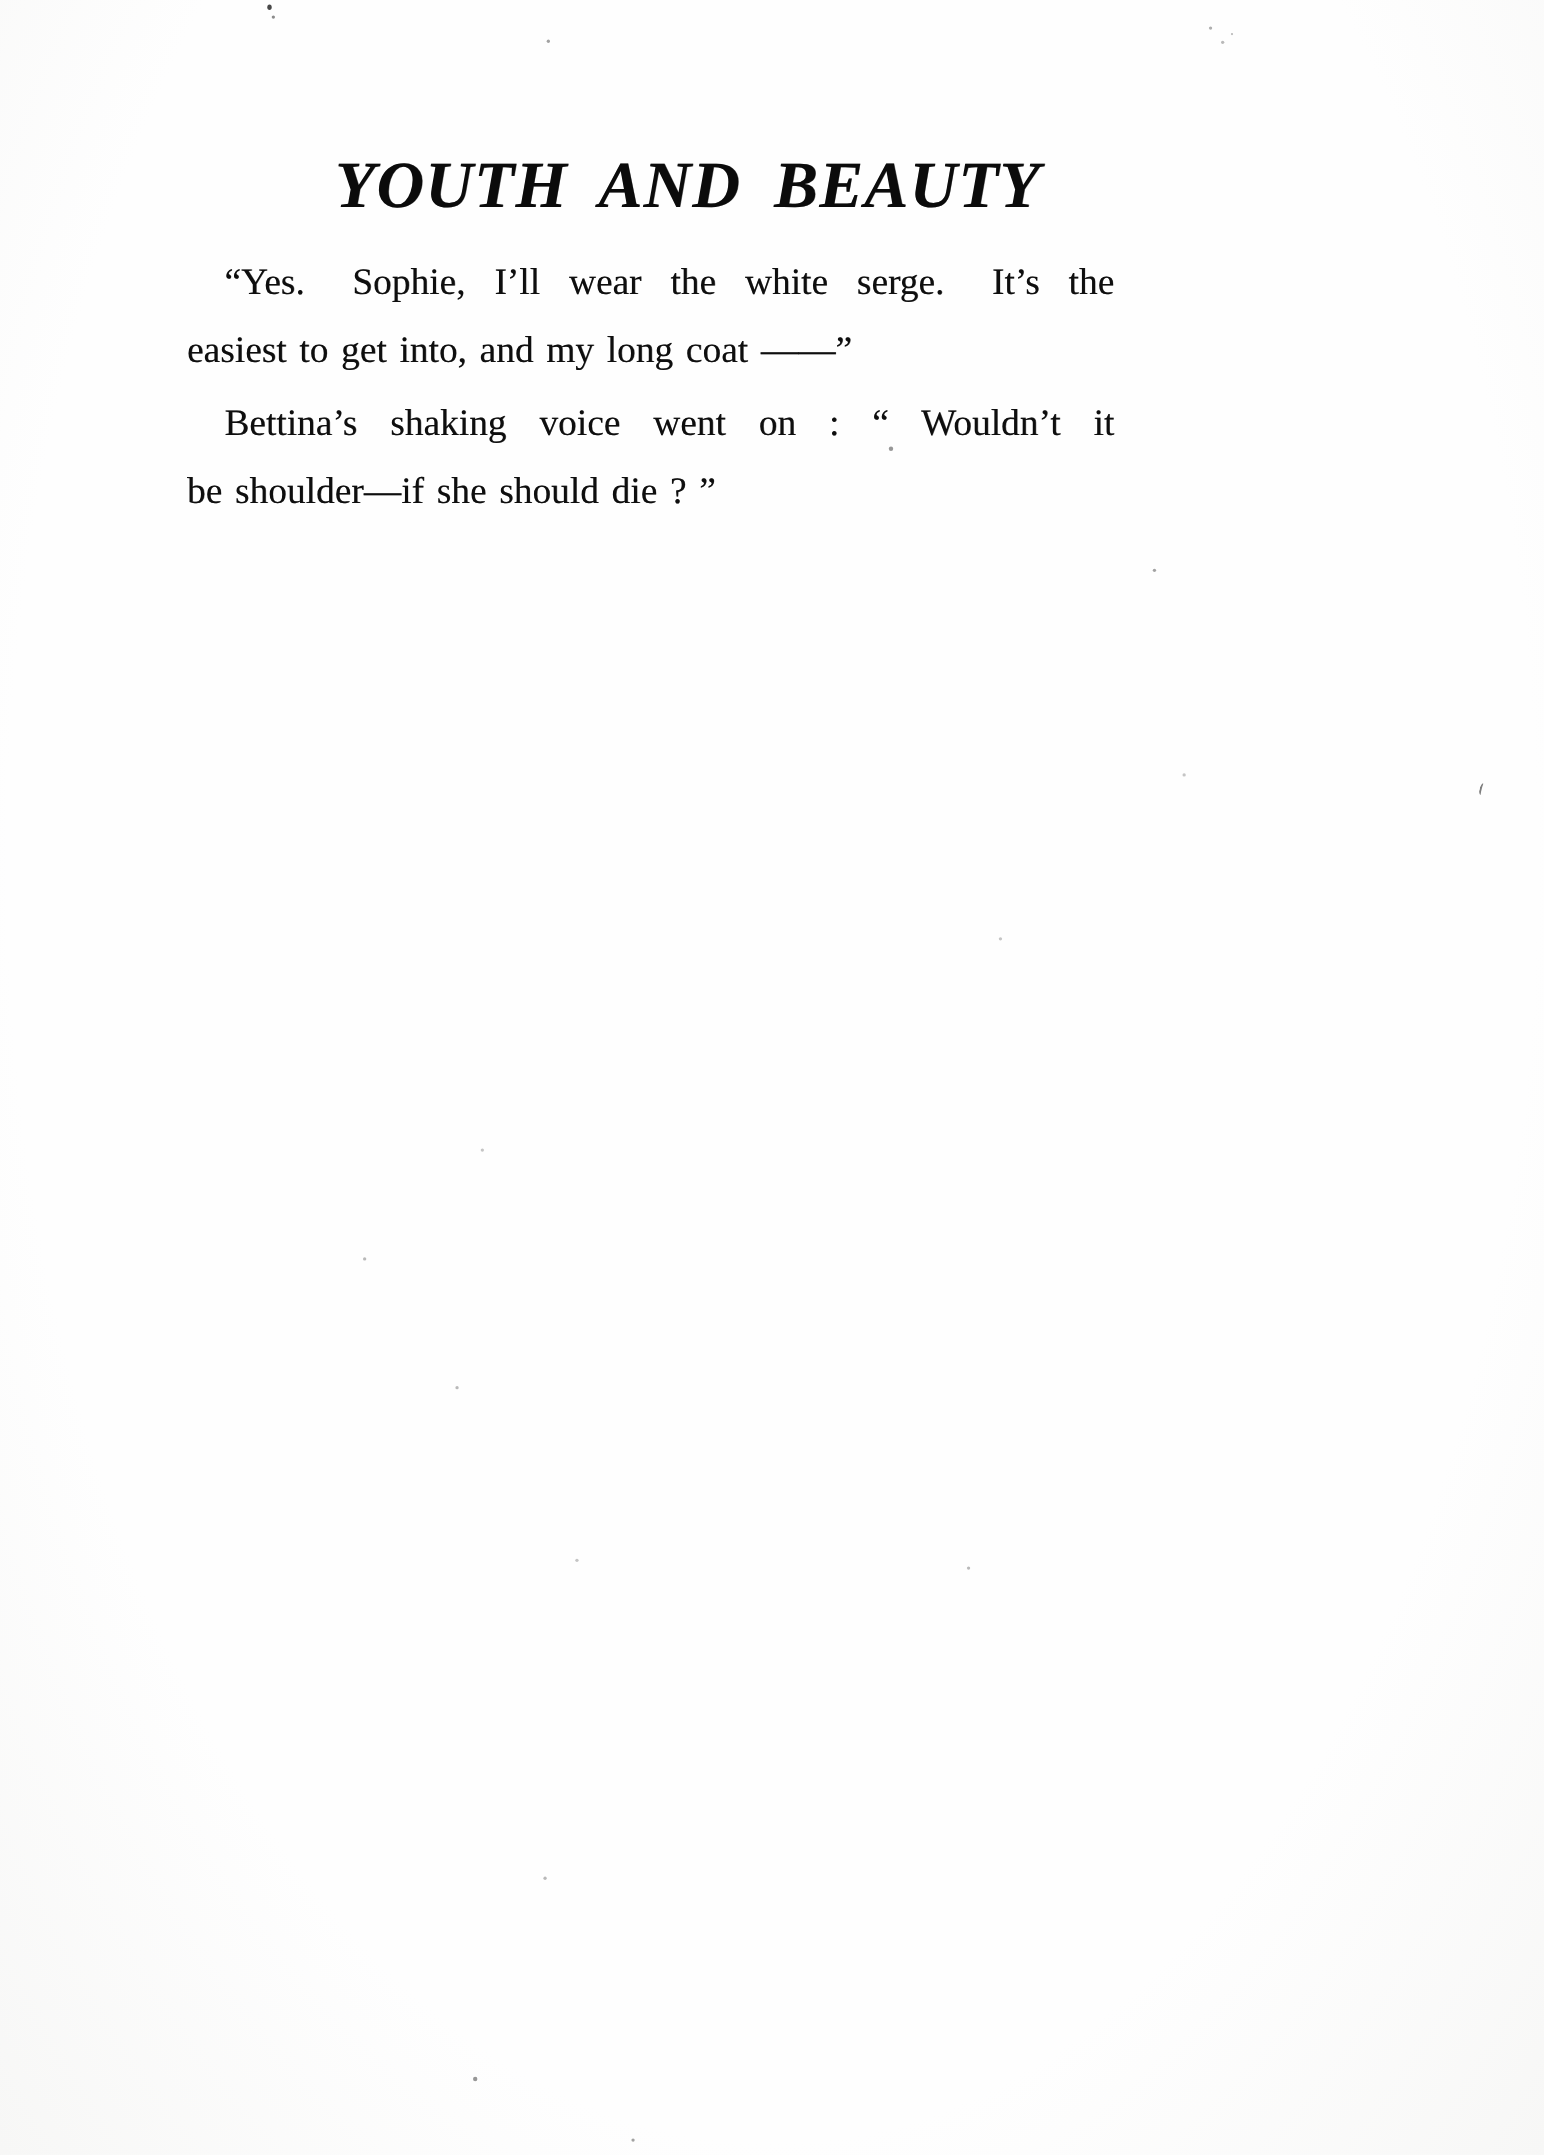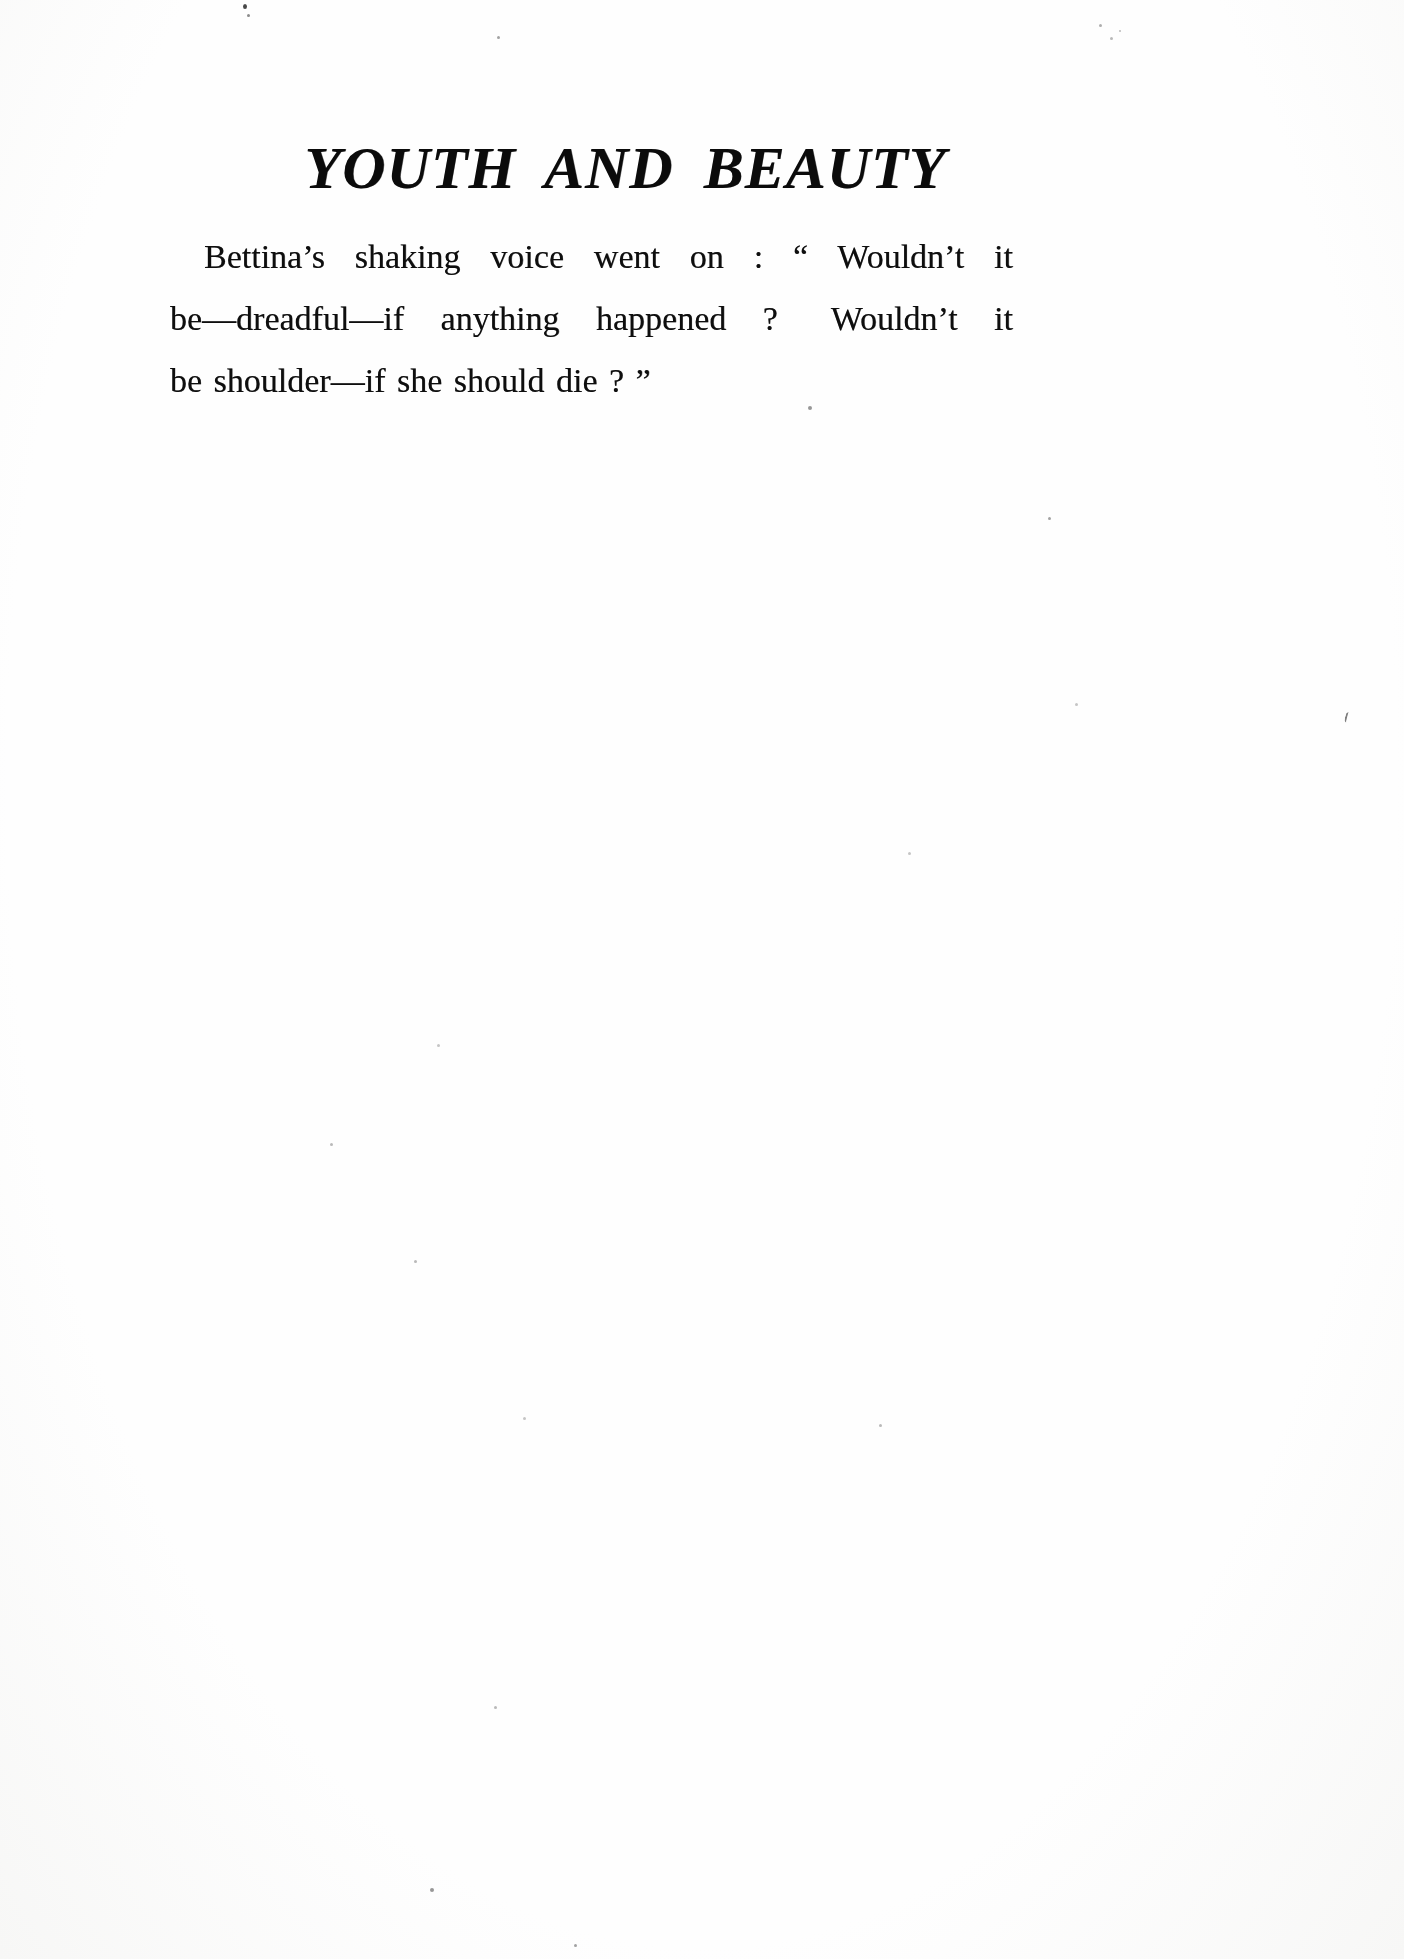--- a/index.html
+++ b/index.html
@@ -77,24 +77,27 @@
 </style>
 </head>
 <body>
 
 <div class="page">
 
   <div class="title">YOUTH AND BEAUTY</div>
 
   <div class="text-block">
 
+    <div class="para">
+      <span class="line just indent">“Yes.  Sophie, I’ll wear the white serge.  It’s the</span>
+      <span class="line">easiest to get into, and my long coat ——”</span>
+    </div>
 
     <div class="para">
       <span class="line just indent">Bettina’s shaking voice went on : “ Wouldn’t it</span>
-      <span class="line just">be—dreadful—if anything happened ?  Wouldn’t it</span>
       <span class="line">be shoulder—if she should die ? ”</span>
     </div>
 
 
   </div>
 
   <div class="speck" style="left:243px;top:4px;width:4px;height:5px;opacity:.8;"></div>
   <div class="speck" style="left:247px;top:14px;width:3px;height:3px;opacity:.5;"></div>
   <div class="speck" style="left:497px;top:36px;width:3px;height:3px;opacity:.4;"></div>
   <div class="speck" style="left:1099px;top:24px;width:3px;height:3px;opacity:.35;"></div>

